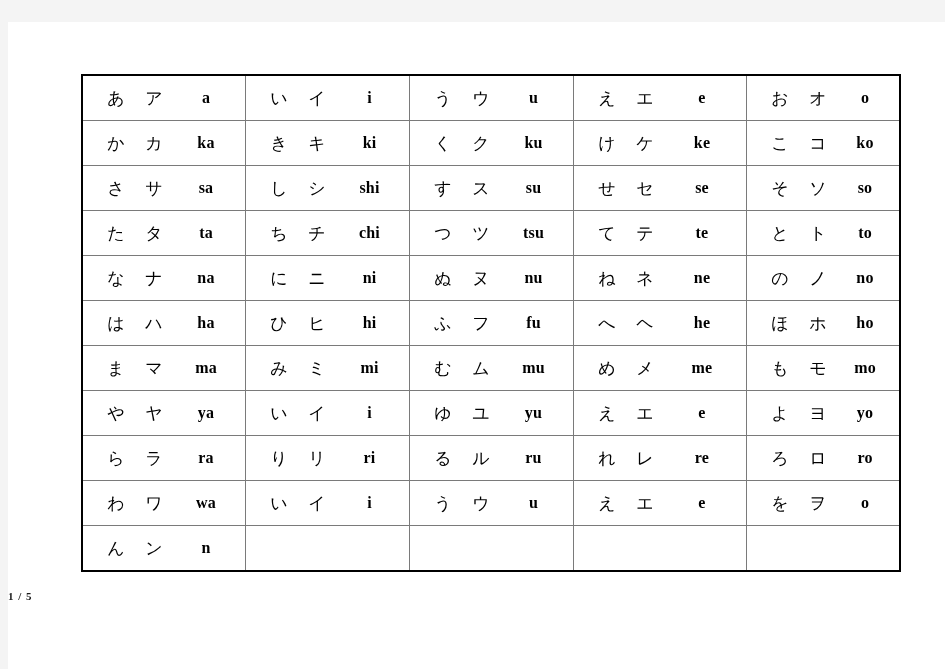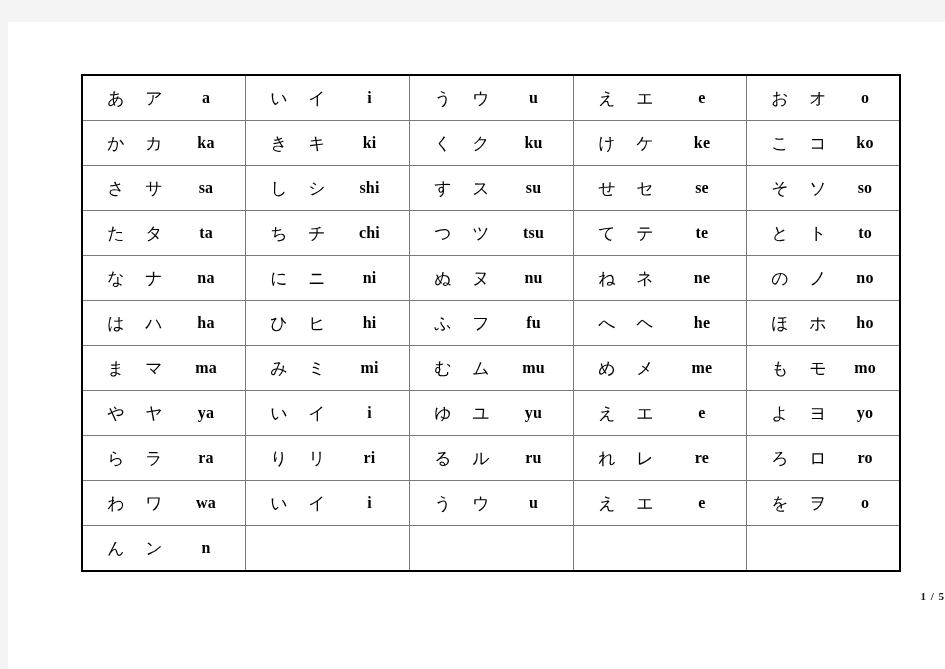--- a/index.html
+++ b/index.html
@@ -86,21 +86,21 @@
   td.col-w2 { width: 151px; }
   td.col-w3 { width: 151px; }
   td.col-w4 { width: 160px; }
   td.col-w5 { width: 140px; }
   .cell-empty .cell-inner { visibility: hidden; }
   #page-footer {
     position: absolute;
     left: 0;
     top: 568px;
     width: 937px;
-    text-align: right;
+    text-align: left;
     font-size: 11px;
     font-weight: bold;
     color: #1a1a1a;
     font-family: "Liberation Serif", serif;
     letter-spacing: 1px;
   }
 </style>
 </head>
 <body>
 

